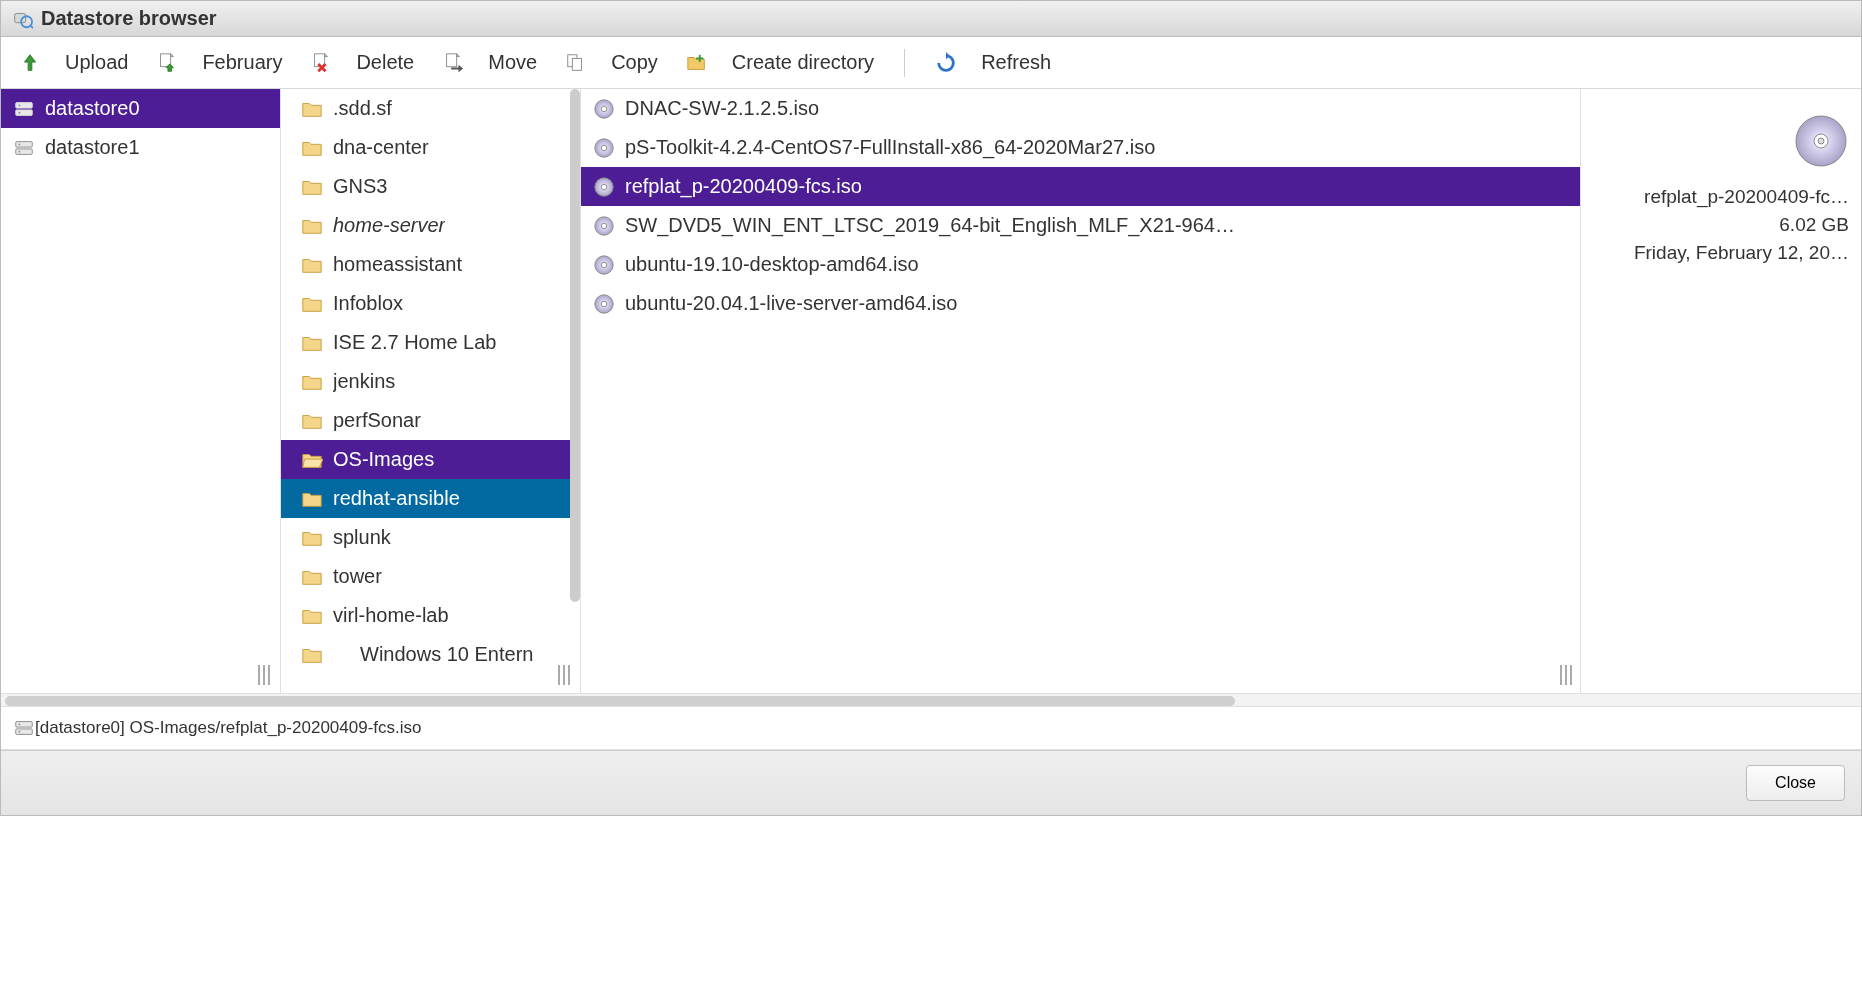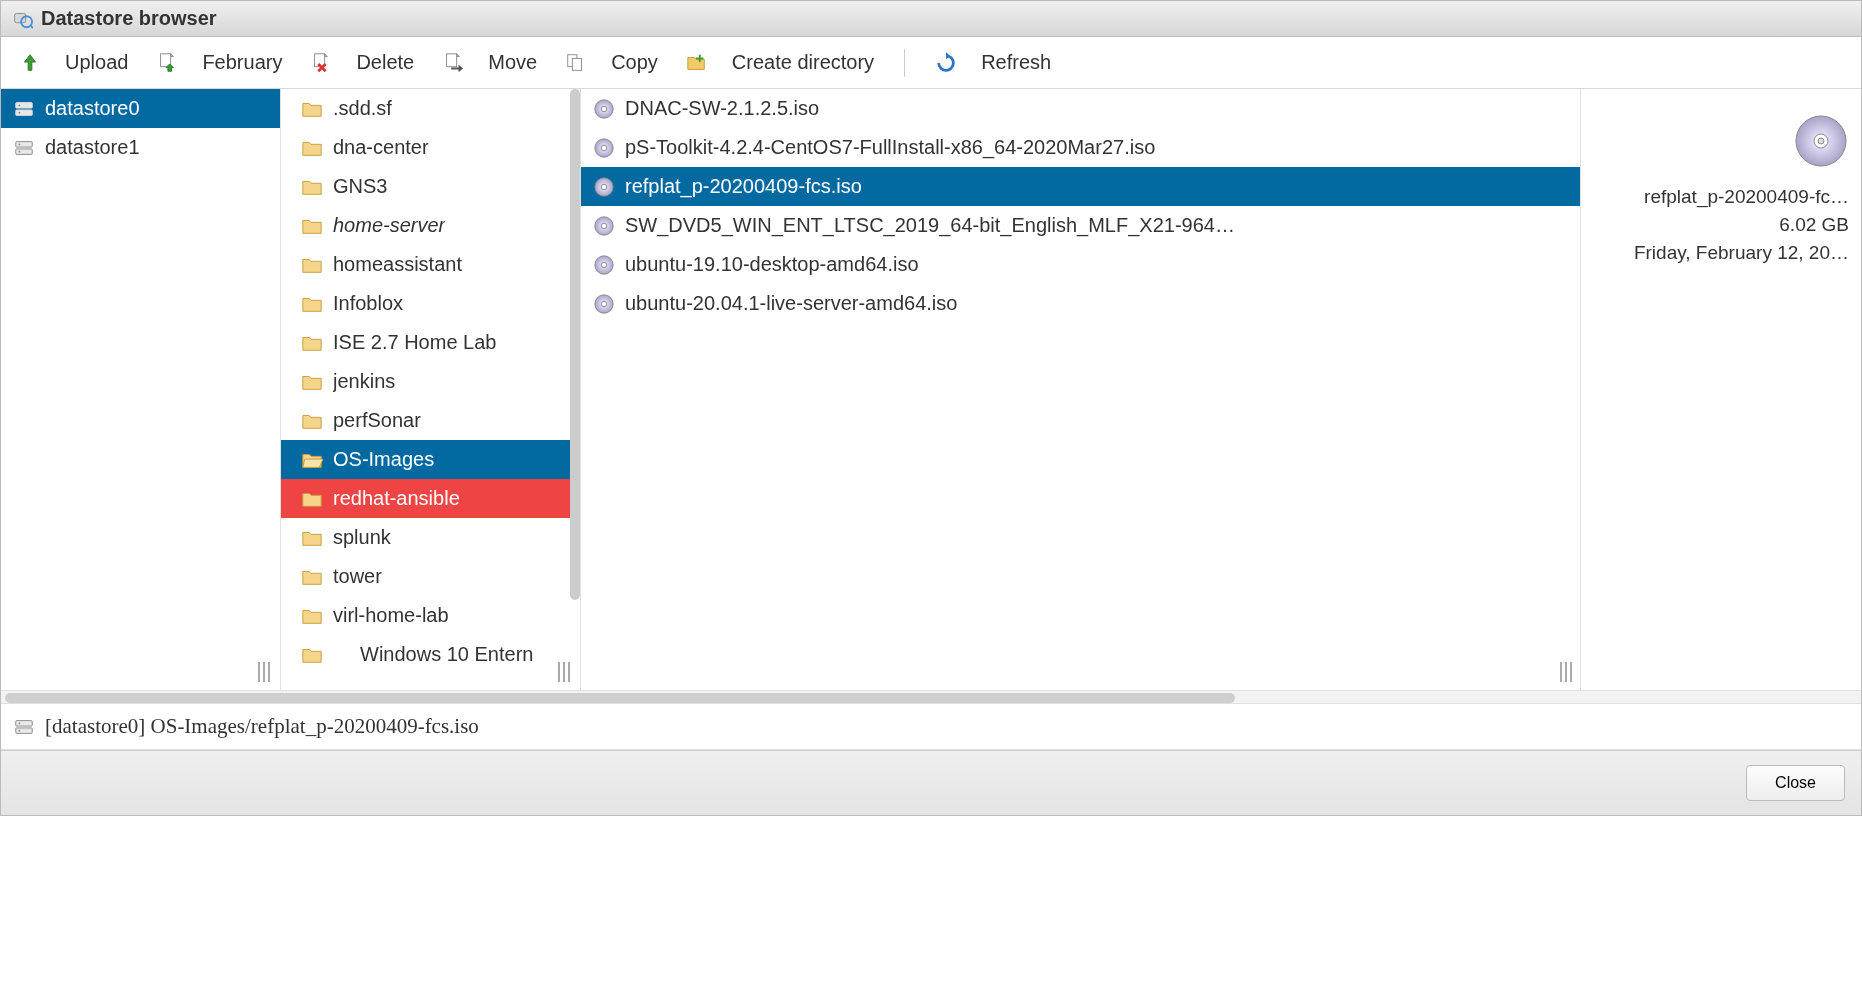--- a/index.html
+++ b/index.html
@@ -76,25 +76,25 @@
     align-items: center;
     gap: 10px;
     padding: 8px 12px;
     font-size: 20px;
     cursor: pointer;
     white-space: nowrap;
     overflow: hidden;
     text-overflow: ellipsis;
   }
   .row.selected {
+    background: #4c1d95;
+    color: #fff;
+  }
+  .row.hover-sel {
     background: #0369a1;
-    color: #fff;
-  }
-  .row.hover-sel {
-    background: #ef4444;
     color: #fff;
   }
   .row .label {
     overflow: hidden;
     text-overflow: ellipsis;
     white-space: nowrap;
   }
 
   .grip {
     position: absolute;
@@ -143,25 +143,23 @@
     left:4px; top:2px;
     height:10px;
     width:1230px;
     background:#cfcfcf;
     border-radius:5px;
   }
 
   .pathbar {
     display:flex;
     align-items:center;
-    gap:10px;
     padding: 10px 12px;
-    font-size: 21px;
+    font-size: 17px;
     border-bottom:1px solid #e0e0e0;
-    font-family:Liberation Serif, serif;
   }
 
   .footer {
     display:flex;
     justify-content:flex-end;
     align-items:center;
     padding: 14px 16px;
     background: linear-gradient(#efefef, #e4e4e4);
     border-top:1px solid #ccc;
   }

